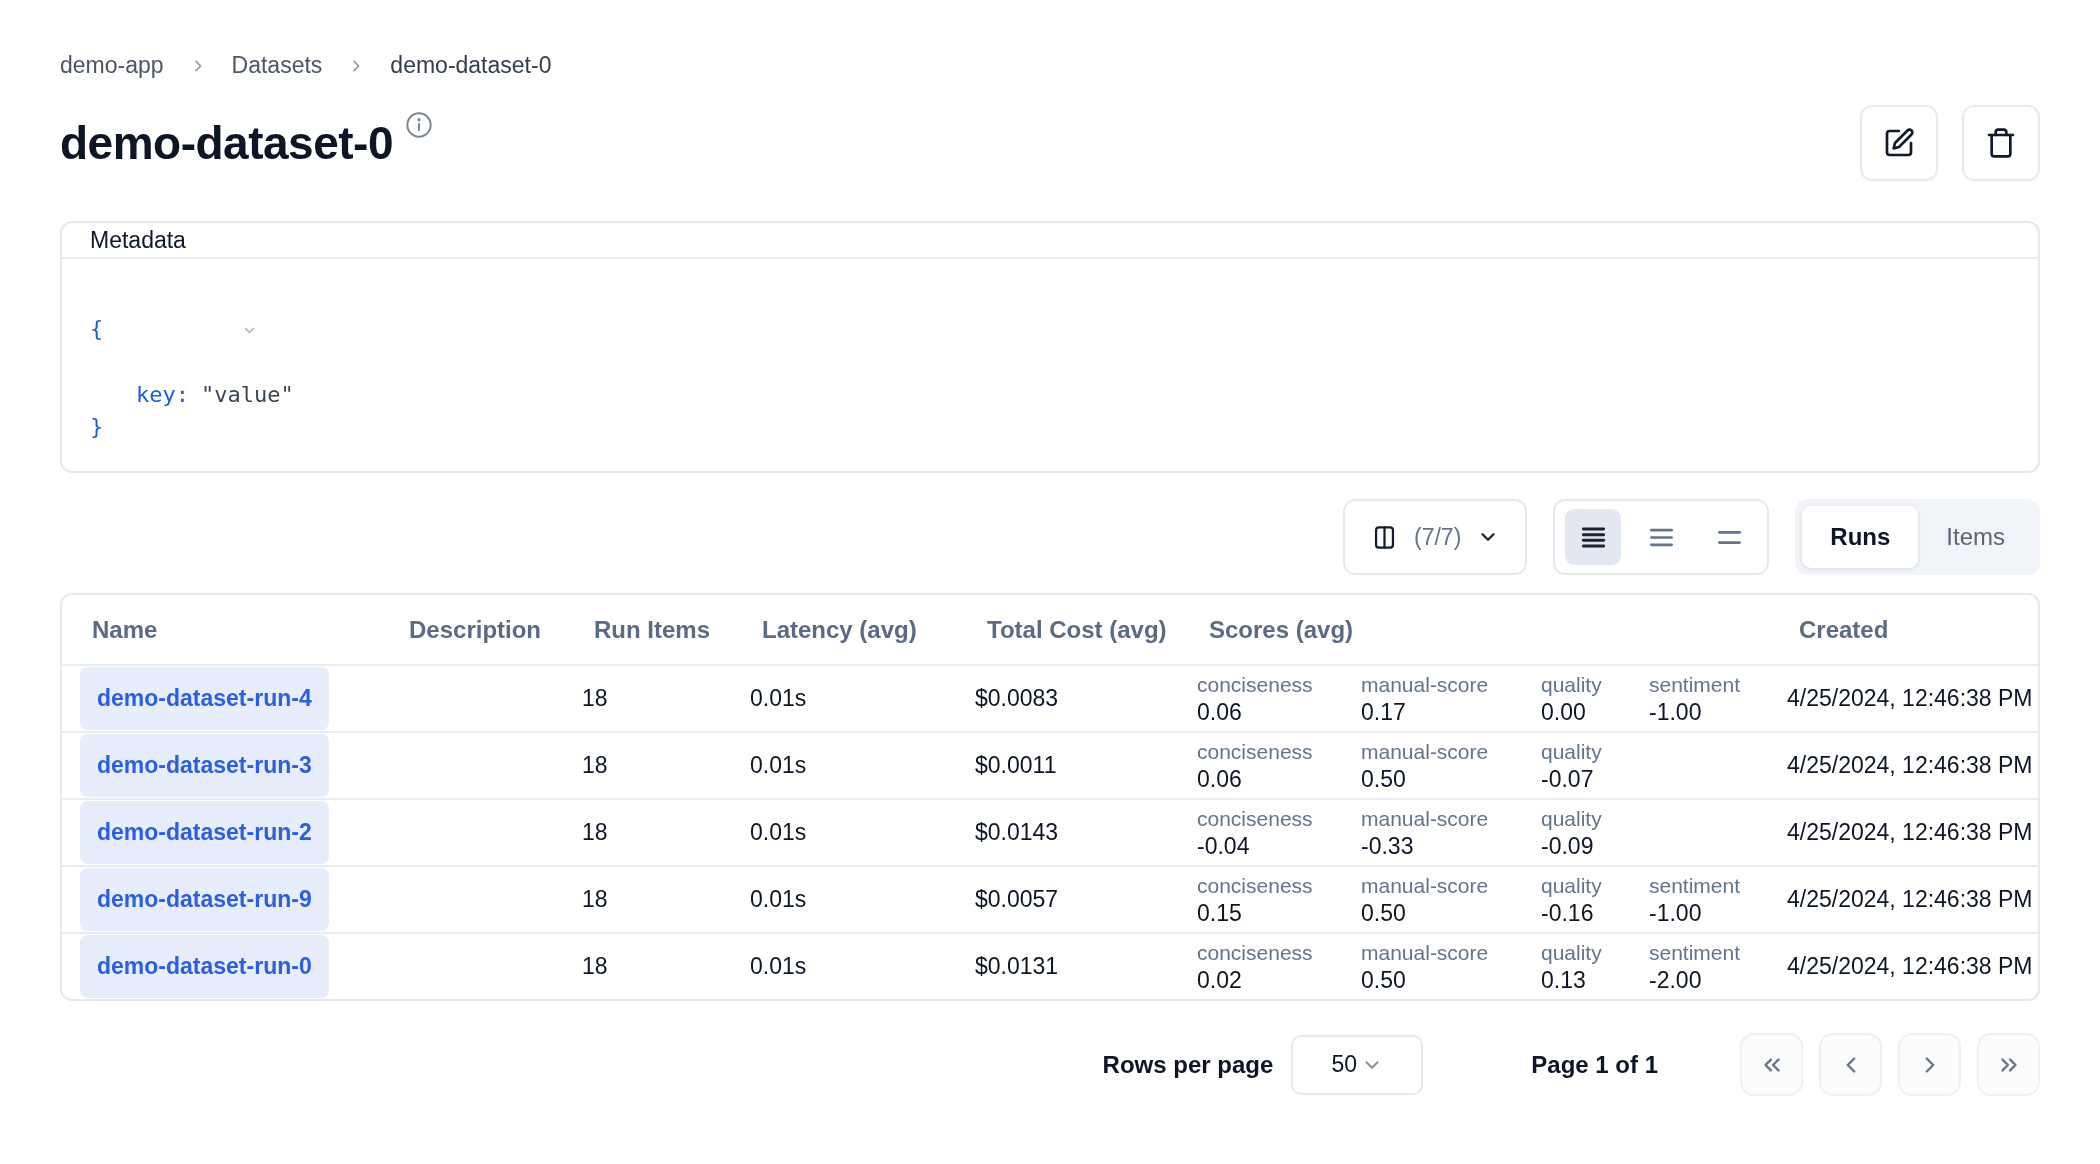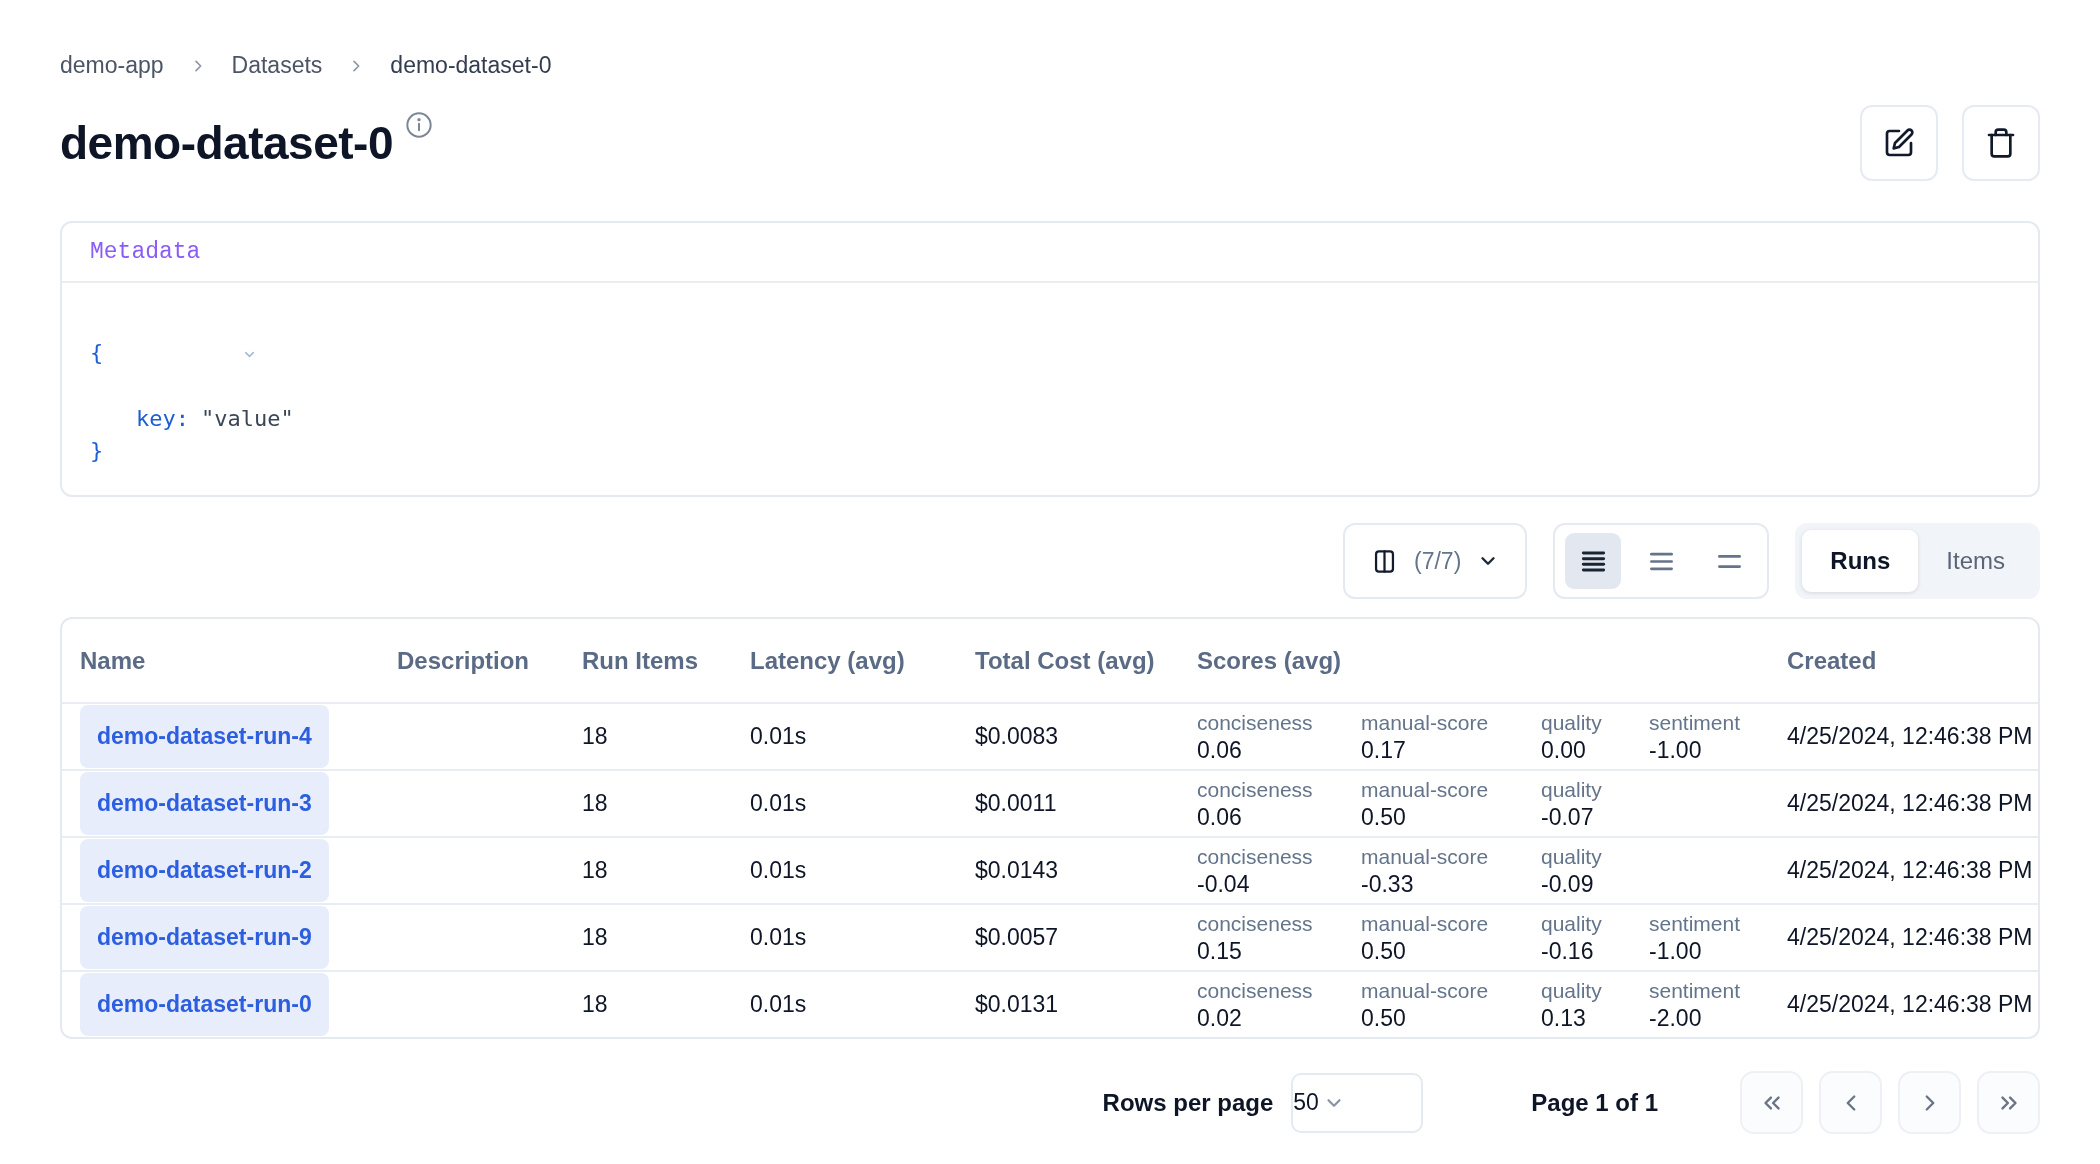--- a/index.html
+++ b/index.html
@@ -22,21 +22,21 @@
   .page-title { font-size: 46px; font-weight: 700; letter-spacing: -0.5px; color: #0d1526; line-height: 76px; }
   .info-icon { margin-left: 12px; margin-top: 6px; color: #7c8696; }
   .title-actions { margin-left: auto; display: flex; gap: 24px; }
   .icon-btn {
     width: 78px; height: 76px; background: #fff; border: 2px solid #e6eaf2; border-radius: 12px;
     display: flex; align-items: center; justify-content: center; color: #101a2b; cursor: pointer;
   }
 
   
   .metadata-card { margin-top: 40px; border: 2px solid #e5e9f0; border-radius: 12px; }
-  .metadata-header { padding: 16px 28px; font-size: 23px; font-weight: 500; color: #8b5cf6; border-bottom: 2px solid #eaeef4; line-height: 26px; font-family: Liberation Mono, monospace; }
+  .metadata-header { padding: 4px 28px; font-size: 23px; font-weight: 500; color: #0f172a; border-bottom: 2px solid #eaeef4; line-height: 26px; }
   .metadata-body { padding: 20px 28px 28px; font-family: "DejaVu Sans Mono", monospace; font-size: 22px; line-height: 32px; }
   .json-line { white-space: pre; display: flex; align-items: center; }
   .json-indent { padding-left: 46px; }
   .j-brace, .j-key { color: #1d5ed2; }
   .j-val { color: #3a4656; margin-left: 12px; }
   .j-chevron { color: #a6b7d4; margin-left: 6px; margin-top: 4px; cursor: pointer; }
 
   
   .toolbar { display: flex; justify-content: flex-end; align-items: center; gap: 26px; margin-top: 26px; }
   .col-select {
@@ -54,21 +54,21 @@
     display: flex; align-items: center; justify-content: center; color: #64748b; cursor: pointer; }
   .rh-btn.active { background: #e3e8f0; color: #1a2433; }
   .tabs { height: 76px; background: #f1f4f8; border-radius: 12px; padding: 7px; display: flex; align-items: center; }
   .tab { border: none; background: transparent; font-family: inherit; font-size: 24px; padding: 0 28px; height: 62px;
     border-radius: 9px; color: #5b6576; font-weight: 500; cursor: pointer; }
   .tab.active { background: #fff; color: #0d1526; font-weight: 700; box-shadow: 0 1px 4px rgba(15,23,42,0.12); }
 
   
   .table-card { margin-top: 18px; border: 2px solid #e5e9f0; border-radius: 12px; overflow: hidden; }
   .tgrid { display: grid; grid-template-columns: 317px 185px 168px 225px 222px 590px minmax(0,1fr); align-items: center; }
-  .thead { height: 83px; }
+  .thead { height: 69px; margin-left: 12px; }
   .th { font-size: 24px; font-weight: 600; color: #5b6b85; padding-left: 18px; }
   .trow { height: 67px; border-top: 2px solid #e8edf4; }
   .td { font-size: 23px; color: #0d1526; padding-left: 18px; }
   .td-name { padding-left: 18px; }
   .name-badge {
     display: inline-block; background: #e8edfb; color: #2c5ee0; font-weight: 700; font-size: 23px;
     padding: 18px 17px; border-radius: 8px; cursor: pointer;
   }
   .td-scores { display: flex; gap: 24px; align-items: center; }
   .score-item { display: flex; flex-direction: column; }
@@ -77,21 +77,21 @@
   .score-item:nth-child(3) { width: 84px; }
   .score-label { font-size: 21px; color: #64748b; line-height: 26px; }
   .score-value { font-size: 23px; color: #0d1526; line-height: 28px; }
   .td-created { white-space: nowrap; overflow: hidden; }
 
   
   .pagination { display: flex; justify-content: flex-end; align-items: center; margin-top: 32px; }
   .rpp-label { font-size: 24px; font-weight: 700; color: #0d1526; }
   .rpp-select {
     margin-left: 18px; height: 60px; width: 132px; background: #fff; border: 2px solid #e5e9f0; border-radius: 10px;
-    display: flex; align-items: center; justify-content: flex-start; gap: 4px; font-family: inherit; font-size: 23px;
+    display: flex; align-items: center; justify-content: center; gap: 4px; font-family: inherit; font-size: 23px;
     color: #0d1526; cursor: pointer;
   }
   .rpp-select .chev { color: #8a93a3; display: flex; }
   .page-status { margin-left: 108px; font-size: 24px; font-weight: 700; color: #0d1526; }
   .nav-buttons { margin-left: 82px; display: flex; gap: 16px; }
   .nav-btn {
     width: 63px; height: 63px; background: #fbfcfe; border: 2px solid #eef0f6; border-radius: 14px;
     display: flex; align-items: center; justify-content: center; color: #697586; cursor: pointer;
   }
 </style>

